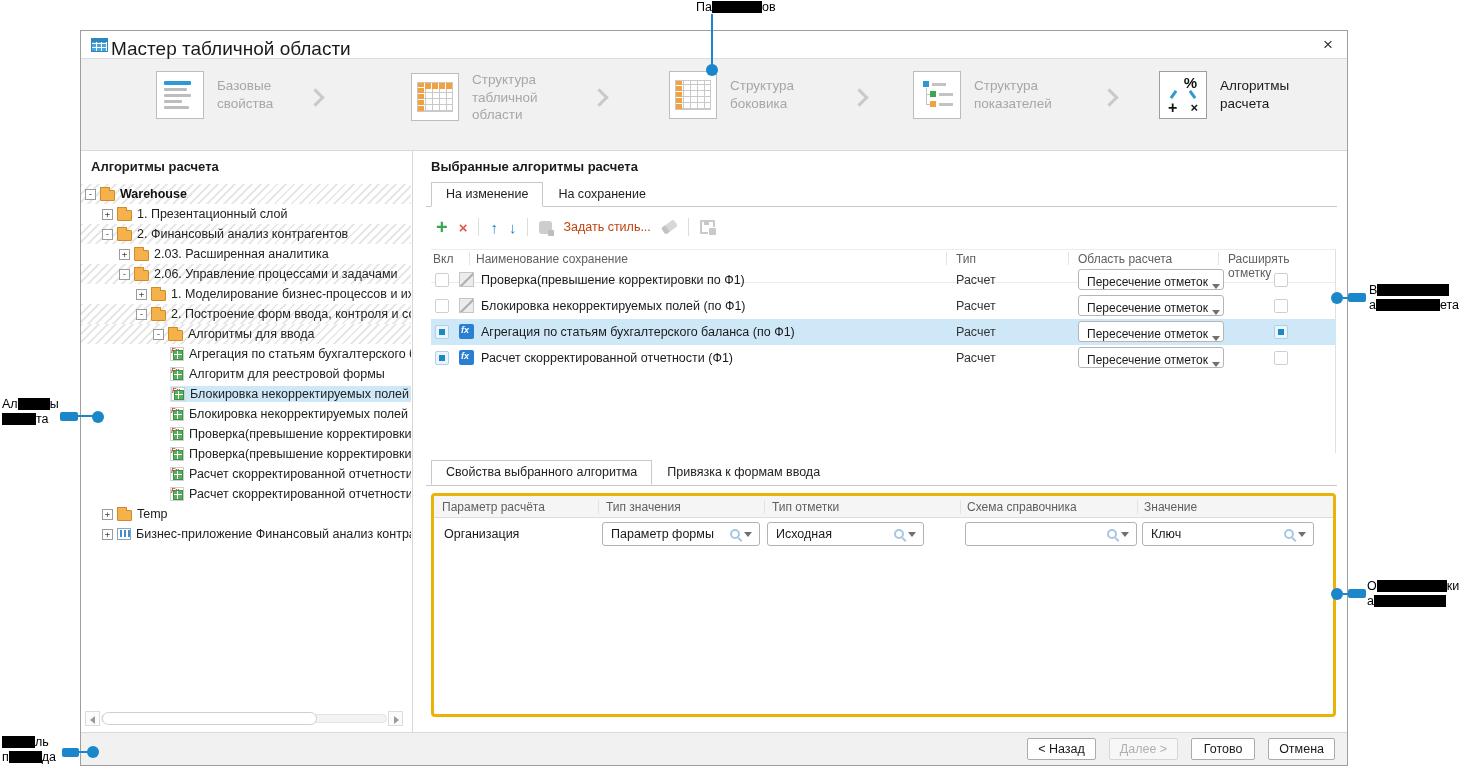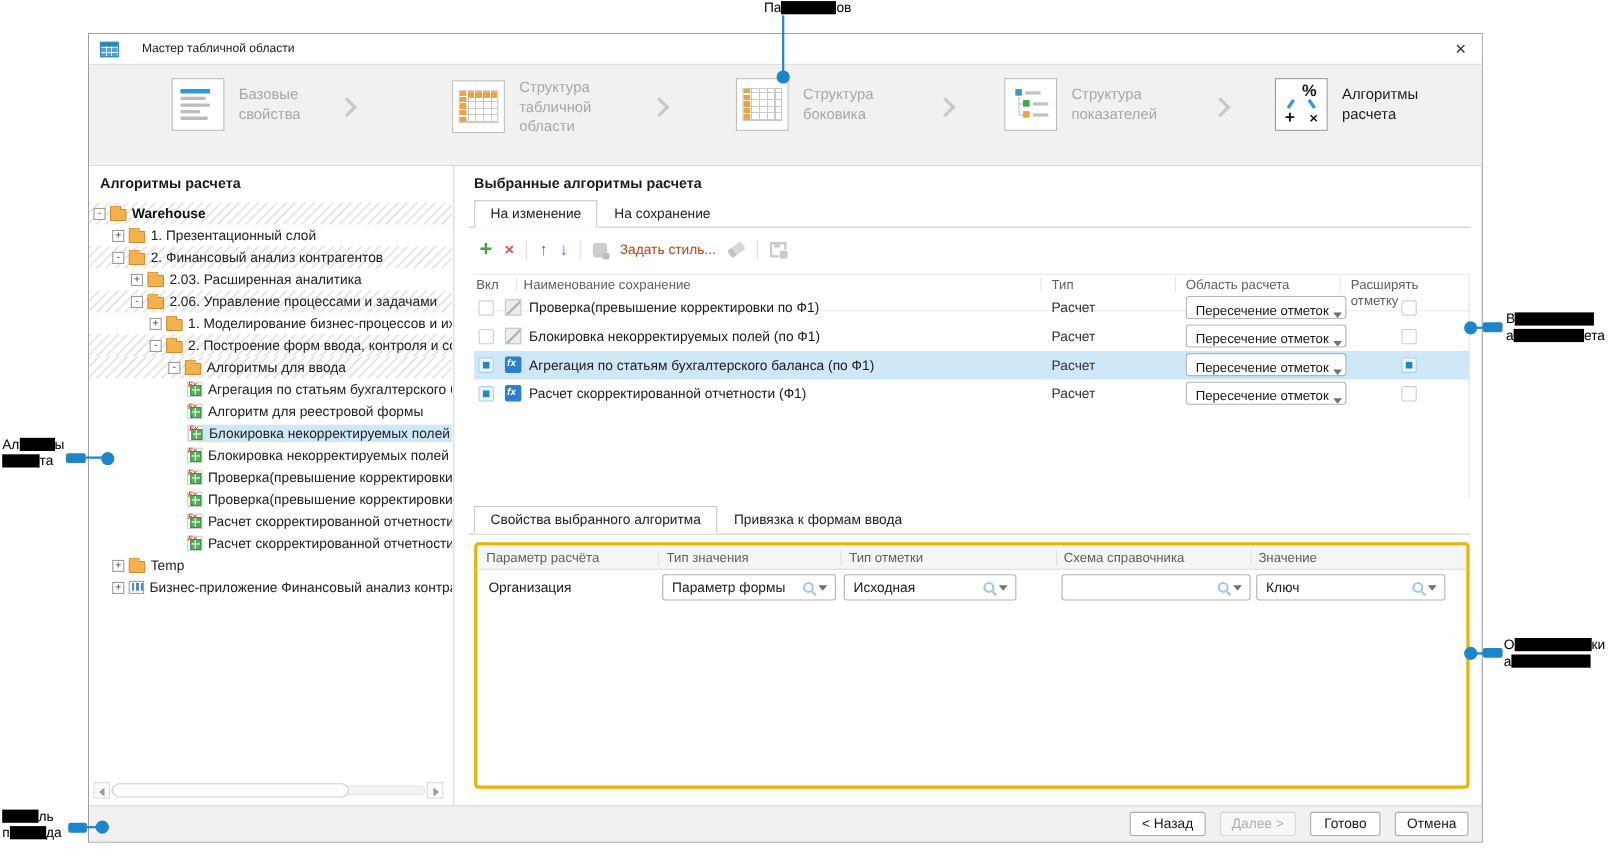--- a/index.html
+++ b/index.html
@@ -8,21 +8,21 @@
     font-family:"Liberation Sans",sans-serif;font-size:12.5px;color:#1a1a1a;overflow:hidden}
 
   
   .dialog{position:absolute;left:80px;top:30px;width:1268px;height:736px;background:#fff;
     border:1px solid #9e9e9e}
   .titlebar{position:absolute;left:0;top:0;right:0;height:28px;background:#fff;border-bottom:1px solid #dcdcdc}
   .t-icon{position:absolute;left:10px;top:7px;width:17px;height:14px;background:
     repeating-linear-gradient(90deg,transparent 0 4px,#fff 4px 5px),
     repeating-linear-gradient(0deg,transparent 0 3px,#fff 3px 4px),#45a5dc;border:1px solid #2f86ba}
   .t-icon::before{content:"";position:absolute;left:0;right:0;top:0;height:3px;background:#2f86ba}
-  .t-label{position:absolute;left:48px;top:7px;font-size:11px}
+  .t-label{position:absolute;left:30px;top:7px;font-size:19px}
   .t-close{position:absolute;right:14px;top:4px;font-size:17px;color:#333;cursor:pointer;line-height:20px}
 
   
   .steps{position:absolute;left:0;top:28px;right:0;height:92px;background:#f1f1f1;border-bottom:1px solid #d9d9d9}
   .step{position:absolute;top:12px;display:flex;align-items:center;gap:13px}
   .sicon{width:48px;height:48px;background:#fff;border:1px solid #bdbdbd;display:flex;align-items:center;justify-content:center;flex:none}
   .step.active .sicon{border-color:#9d9d9d}
   .slabel{width:88px;font-size:13.5px;line-height:1.3;color:#a7a7a7}
   .step.active .slabel{color:#1a1a1a}
   .chev{position:absolute;top:32px;width:13px;height:13px;border-top:3px solid #c9c9c9;border-right:3px solid #c9c9c9;transform:rotate(45deg)}
@@ -473,21 +473,21 @@
     </div>
 
     <div class="footer">
       <div class="btn">&lt; Назад</div>
       <div class="btn disabled">Далее &gt;</div>
       <div class="btn">Готово</div>
       <div class="btn">Отмена</div>
     </div>
   </div>
 
-  <div class="co" style="left:664px;top:0;width:110px;text-align:right">
+  <div class="co" style="left:696px;top:0;width:110px;text-align:left">
     <span>Па</span><span class="redact w50"></span><span>ов</span>
   </div>
   <div class="vthin" style="left:711px;top:14px;height:51px"></div>
   <div class="dot" style="left:706px;top:64px"></div>
 
   <div class="co" style="left:2px;top:397px;width:58px">
     <div><span>Ал</span><span class="redact w32"></span><span>ы</span></div>
     <div><span class="redact w34"></span><span>та</span></div>
   </div>
   <div class="seg" style="left:60px;top:412px;width:18px"></div>

